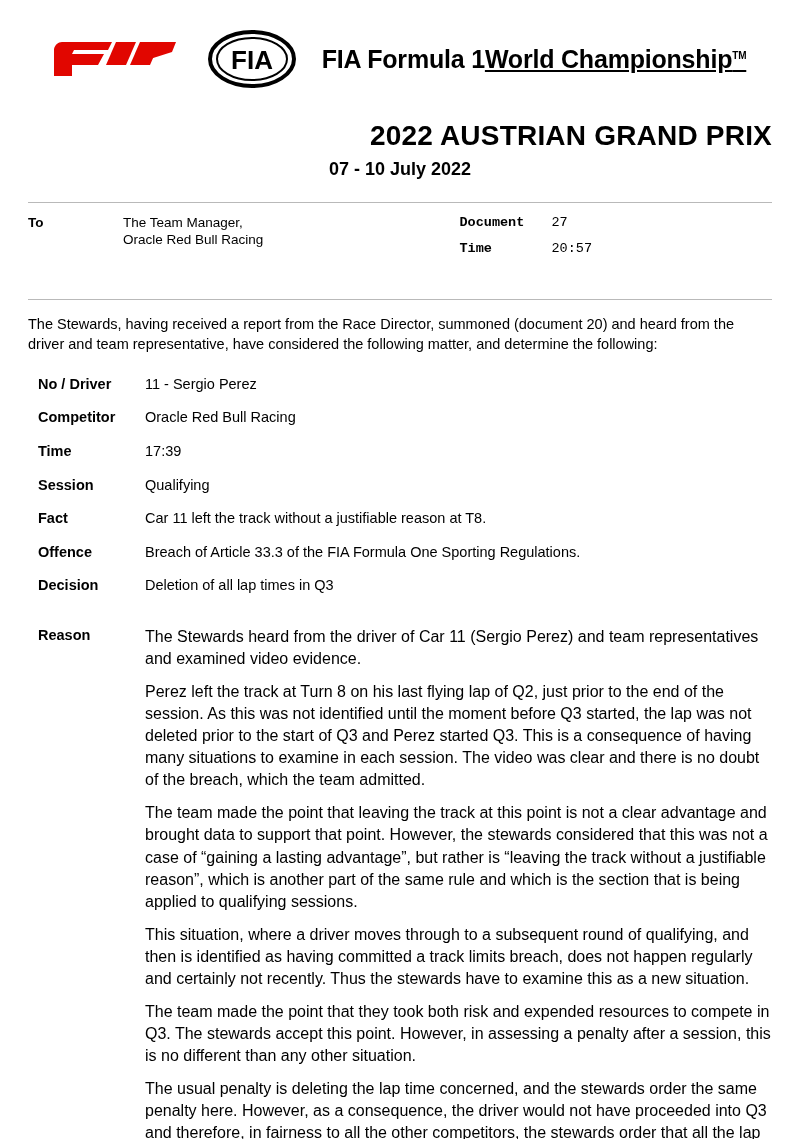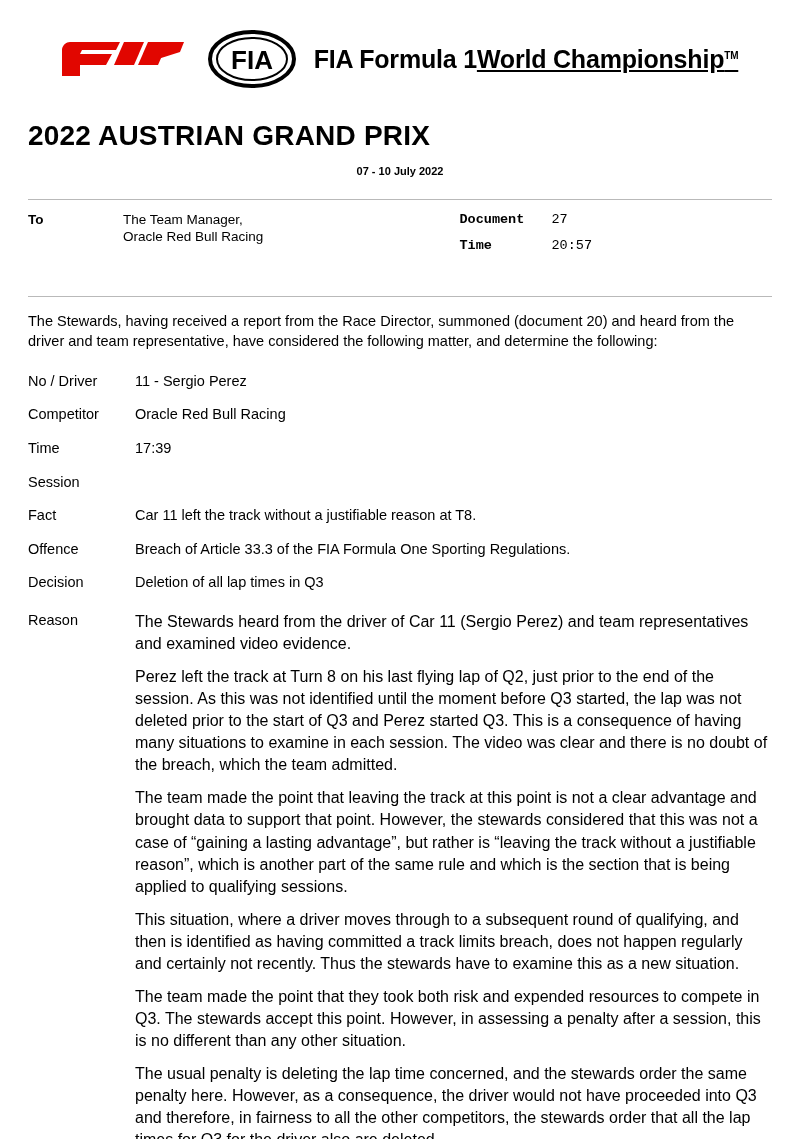--- a/index.html
+++ b/index.html
@@ -19,21 +19,21 @@
     height: 1139px;
     padding: 20px 28px 0 28px;
     position: relative;
   }
 
   
   .logo-row {
     display: flex;
     align-items: center;
     justify-content: center;
-    gap: 18px;
+    gap: 26px;
     margin-top: 8px;
     height: 62px;
   }
   .f1-logo { display: block; }
   .fia-logo { display: block; }
   .champ-text {
     display: flex;
     flex-direction: row;
     justify-content: center;
     line-height: 1.04;
@@ -50,31 +50,31 @@
     text-decoration: underline;
   }
   .champ-text .tm {
     font-size: 10px;
     font-weight: bold;
     vertical-align: super;
   }
 
   
   .title {
-    text-align: left;
+    text-align: right;
     font-size: 28px;
     font-weight: bold;
     margin-top: 30px;
     letter-spacing: 0.2px;
   }
   .subtitle {
     text-align: center;
-    font-size: 11px;
-    font-weight: bold;
-    margin-top: 13px;
+    font-size: 18px;
+    font-weight: bold;
+    margin-top: 7px;
   }
 
   
   .rule {
     border-top: 1px solid #b9b9b9;
     margin: 22px 0 0 0;
   }
   .meta {
     display: flex;
     padding: 12px 0 10px 0;
@@ -105,32 +105,33 @@
   }
 
   
   .fields { margin-top: 20px; }
   .field-row {
     display: flex;
     margin-bottom: 14px;
   }
   .field-label {
     font-size: 14.5px;
-    font-weight: normal;
+    font-weight: bold;
     width: 107px;
     flex: none;
     line-height: 1.35;
+    margin-left: 10px;
   }
   .field-value {
     font-size: 14.5px;
     line-height: 1.35;
     flex: 1;
   }
   .field-value .sub-line { margin-bottom: 8px; }
-  .field-value .sub-line:last-child { margin-bottom: 4px; }
+  .field-value .sub-line:last-child { margin-bottom: 16px; }
 
   .reason-row { margin-bottom: 0; }
   .reason-para {
     font-size: 16px;
     line-height: 1.38;
     margin-bottom: 11px;
   }
   .reason-para:last-child { margin-bottom: 0; }
 </style>
 </head>
@@ -207,20 +208,21 @@
       <div class="field-value">Oracle Red Bull Racing</div>
     </div>
 
     <div class="field-row">
       <div class="field-label">Time</div>
       <div class="field-value">17:39</div>
     </div>
 
     <div class="field-row">
       <div class="field-label">Session</div>
+      <div class="field-value">Qualifying</div>
     </div>
 
     <div class="field-row">
       <div class="field-label">Fact</div>
       <div class="field-value">Car 11 left the track without a justifiable reason at T8.</div>
     </div>
 
     <div class="field-row">
       <div class="field-label">Offence</div>
       <div class="field-value">Breach of Article 33.3 of the FIA Formula One Sporting Regulations.</div>

